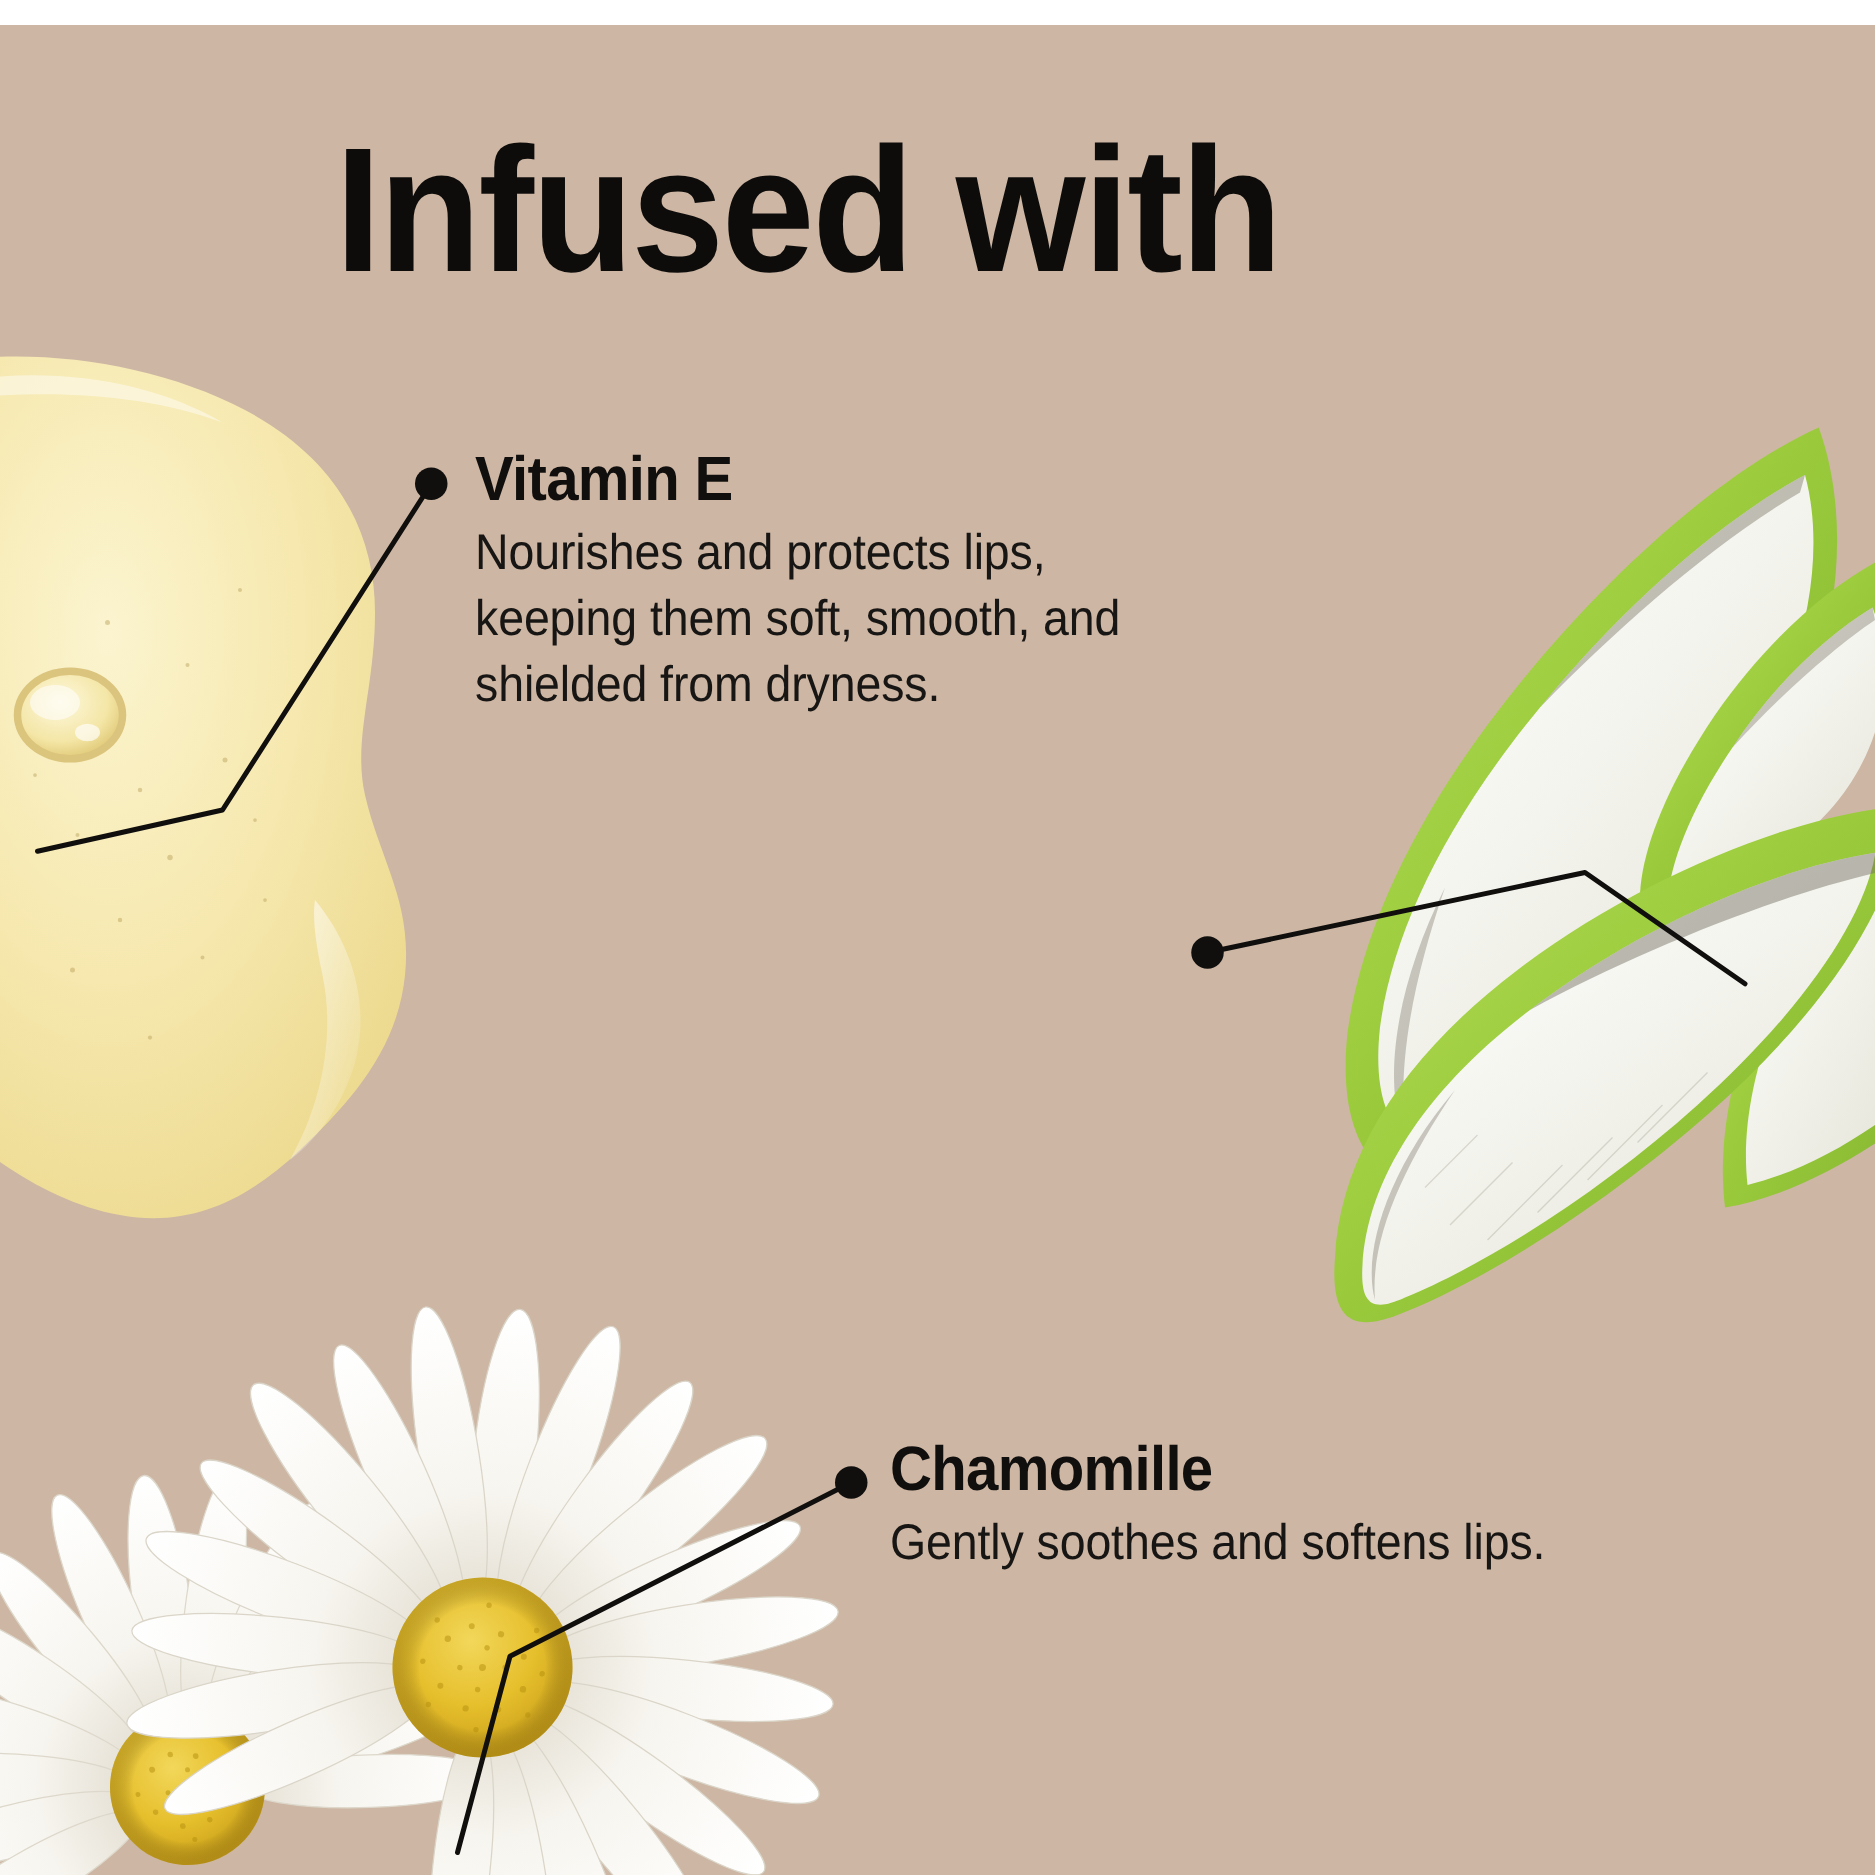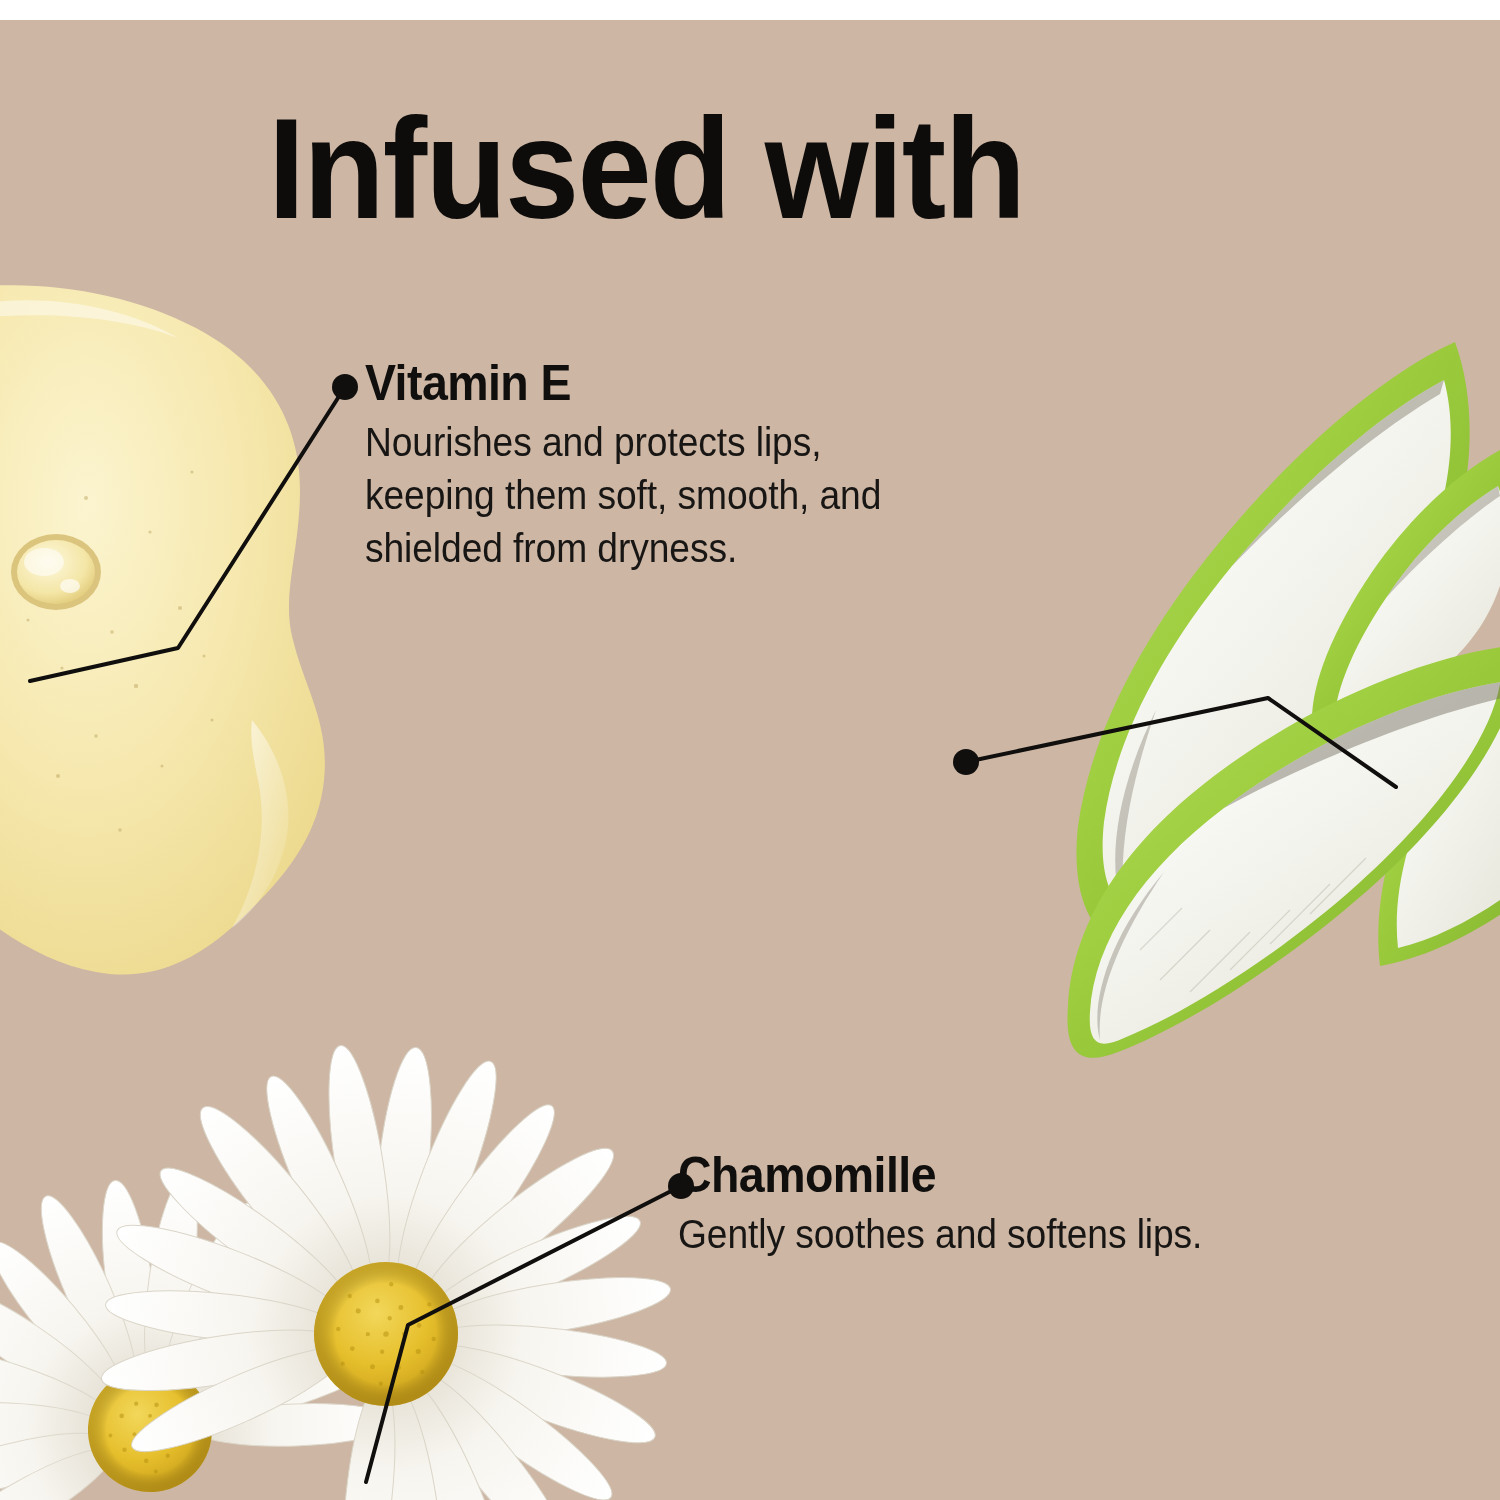--- a/index.html
+++ b/index.html
@@ -62,31 +62,31 @@
     font-family: "Liberation Sans Narrow", "Liberation Sans", sans-serif;
     font-weight: 400;
     font-size: 40px;
     line-height: 1.33;
     letter-spacing: -0.1px;
     color: #181614;
     transform: scaleX(0.93);
   }
 
   
-  #callout-vitamin-e      { left: 365px; top: 336px; width: 640px; }
+  #callout-vitamin-e      { left: 380px; top: 336px; width: 640px; }
   #callout-vitamin-e h2,
   #callout-vitamin-e p    { text-align: left; transform-origin: left center; }
 
   
   #callout-aloe           { left: 240px; top: 712px; width: 710px; }
   #callout-aloe h2        { text-align: right; transform-origin: right center; }
   #callout-aloe p         { text-align: center; transform-origin: center center; }
 
   
-  #callout-chamomille     { left: 678px; top: 1128px; width: 700px; }
+  #callout-chamomille     { left: 712px; top: 1128px; width: 700px; }
   #callout-chamomille h2,
   #callout-chamomille p   { text-align: left; transform-origin: left center; }
 
   
   #leaders {
     position: absolute;
     inset: 0;
     width: 1500px;
     height: 1500px;
   }

